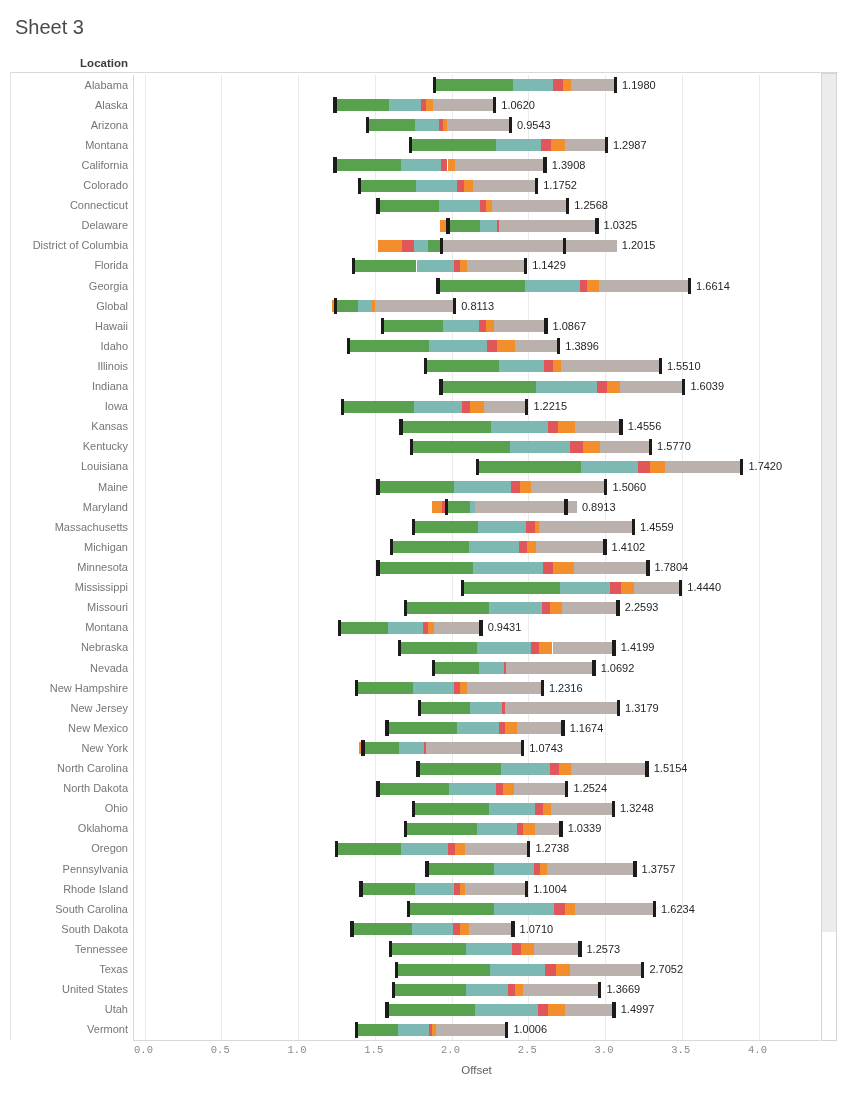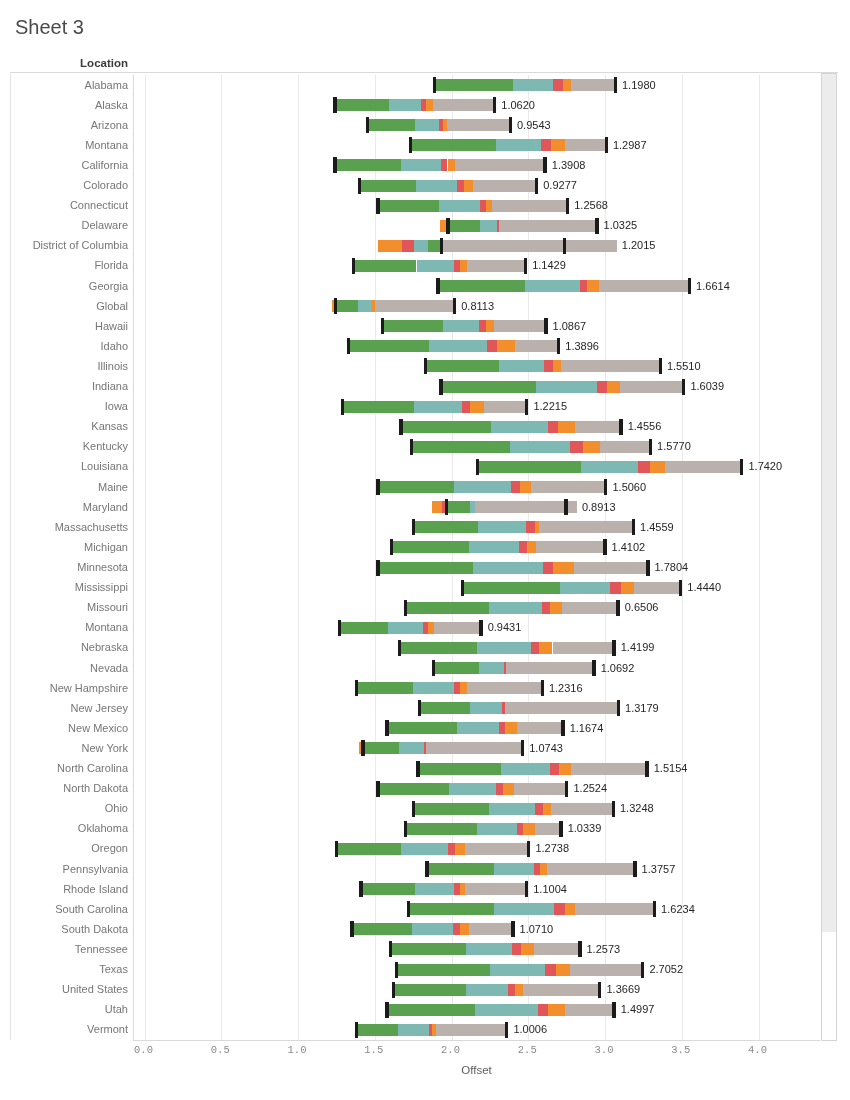--- a/index.html
+++ b/index.html
@@ -135,21 +135,21 @@
       <div class="seg" style="left: 320.877px; width: 88.5695px; top: 84.4167px; height: 12px; background: rgb(186, 176, 172);"></div>
       <div class="seg cap" style="left: 409.447px; width: 3.377px; top: 82.4167px; height: 16px; background: rgb(27, 27, 27);"></div>
       <div class="val-label" style="left: 417.824px; top: 83.9167px;">1.3908</div>
       <div class="seg cap" style="left: 223.865px; width: 3.377px; top: 102.521px; height: 16px; background: rgb(27, 27, 27);"></div>
       <div class="seg" style="left: 227.242px; width: 54.4925px; top: 104.521px; height: 12px; background: rgb(89, 161, 79);"></div>
       <div class="seg" style="left: 281.734px; width: 41.445px; top: 104.521px; height: 12px; background: rgb(126, 184, 178);"></div>
       <div class="seg" style="left: 323.179px; width: 7.2145px; top: 104.521px; height: 12px; background: rgb(225, 87, 89);"></div>
       <div class="seg" style="left: 330.394px; width: 8.1355px; top: 104.521px; height: 12px; background: rgb(242, 142, 43);"></div>
       <div class="seg" style="left: 338.529px; width: 62.321px; top: 104.521px; height: 12px; background: rgb(186, 176, 172);"></div>
       <div class="seg cap" style="left: 400.85px; width: 3.377px; top: 102.521px; height: 16px; background: rgb(27, 27, 27);"></div>
-      <div class="val-label" style="left: 409.227px; top: 104.021px;">0.9277</div>
+      <div class="val-label" style="left: 409.227px; top: 104.021px;">1.1752</div>
       <div class="seg cap" style="left: 242.285px; width: 3.377px; top: 122.625px; height: 16px; background: rgb(27, 27, 27);"></div>
       <div class="seg" style="left: 245.662px; width: 59.0975px; top: 124.625px; height: 12px; background: rgb(89, 161, 79);"></div>
       <div class="seg" style="left: 304.76px; width: 41.445px; top: 124.625px; height: 12px; background: rgb(126, 184, 178);"></div>
       <div class="seg" style="left: 346.204px; width: 6.14px; top: 124.625px; height: 12px; background: rgb(225, 87, 89);"></div>
       <div class="seg" style="left: 352.344px; width: 6.14px; top: 124.625px; height: 12px; background: rgb(242, 142, 43);"></div>
       <div class="seg" style="left: 358.484px; width: 73.373px; top: 124.625px; height: 12px; background: rgb(186, 176, 172);"></div>
       <div class="seg cap" style="left: 431.857px; width: 3.377px; top: 122.625px; height: 16px; background: rgb(27, 27, 27);"></div>
       <div class="val-label" style="left: 440.234px; top: 124.125px;">1.2568</div>
       <div class="seg" style="left: 305.988px; width: 6.14px; top: 144.729px; height: 12px; background: rgb(242, 142, 43);"></div>
       <div class="seg cap" style="left: 312.127px; width: 3.377px; top: 142.729px; height: 16px; background: rgb(27, 27, 27);"></div>
@@ -305,21 +305,21 @@
       <div class="seg" style="left: 499.858px; width: 45.129px; top: 506.604px; height: 12px; background: rgb(186, 176, 172);"></div>
       <div class="seg cap" style="left: 544.987px; width: 3.377px; top: 504.604px; height: 16px; background: rgb(27, 27, 27);"></div>
       <div class="val-label" style="left: 553.364px; top: 506.104px;">1.4440</div>
       <div class="seg cap" style="left: 269.915px; width: 3.377px; top: 524.708px; height: 16px; background: rgb(27, 27, 27);"></div>
       <div class="seg" style="left: 273.292px; width: 82.1225px; top: 526.708px; height: 12px; background: rgb(89, 161, 79);"></div>
       <div class="seg" style="left: 355.414px; width: 52.9575px; top: 526.708px; height: 12px; background: rgb(126, 184, 178);"></div>
       <div class="seg" style="left: 408.372px; width: 7.675px; top: 526.708px; height: 12px; background: rgb(225, 87, 89);"></div>
       <div class="seg" style="left: 416.047px; width: 12.1265px; top: 526.708px; height: 12px; background: rgb(242, 142, 43);"></div>
       <div class="seg" style="left: 428.173px; width: 54.1855px; top: 526.708px; height: 12px; background: rgb(186, 176, 172);"></div>
       <div class="seg cap" style="left: 482.359px; width: 3.377px; top: 524.708px; height: 16px; background: rgb(27, 27, 27);"></div>
-      <div class="val-label" style="left: 490.736px; top: 526.208px;">0.6506</div>
+      <div class="val-label" style="left: 490.736px; top: 526.208px;">2.2593</div>
       <div class="seg cap" style="left: 203.91px; width: 3.377px; top: 544.812px; height: 16px; background: rgb(27, 27, 27);"></div>
       <div class="seg" style="left: 207.287px; width: 46.8175px; top: 546.812px; height: 12px; background: rgb(89, 161, 79);"></div>
       <div class="seg" style="left: 254.105px; width: 34.5375px; top: 546.812px; height: 12px; background: rgb(126, 184, 178);"></div>
       <div class="seg" style="left: 288.642px; width: 5.833px; top: 546.812px; height: 12px; background: rgb(225, 87, 89);"></div>
       <div class="seg" style="left: 294.475px; width: 5.3725px; top: 546.812px; height: 12px; background: rgb(242, 142, 43);"></div>
       <div class="seg" style="left: 299.848px; width: 45.436px; top: 546.812px; height: 12px; background: rgb(186, 176, 172);"></div>
       <div class="seg cap" style="left: 345.284px; width: 3.377px; top: 544.812px; height: 16px; background: rgb(27, 27, 27);"></div>
       <div class="val-label" style="left: 353.661px; top: 546.312px;">0.9431</div>
       <div class="seg cap" style="left: 263.775px; width: 3.377px; top: 564.917px; height: 16px; background: rgb(27, 27, 27);"></div>
       <div class="seg" style="left: 267.152px; width: 75.9825px; top: 566.917px; height: 12px; background: rgb(89, 161, 79);"></div>

